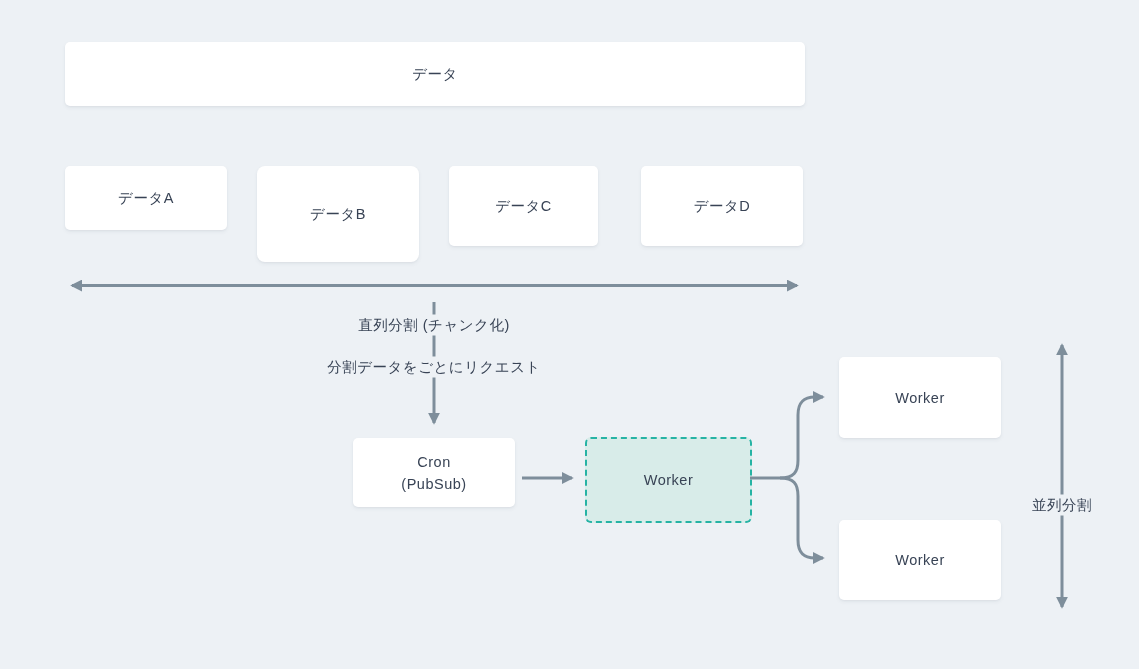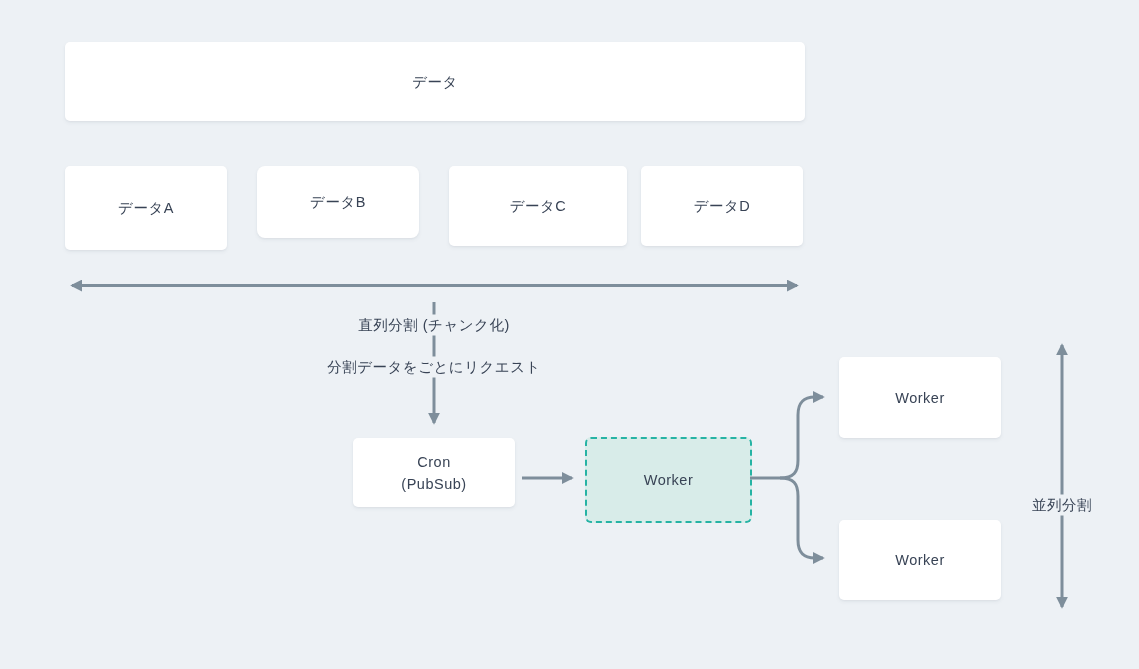--- a/index.html
+++ b/index.html
@@ -55,24 +55,24 @@
     pointer-events: none;
   }
   .arrows-svg path {
     stroke: #7e8e9b;
     stroke-width: 3;
     fill: none;
     stroke-linejoin: round;
   }
 
   
-  .box-data      { left: 65px;  top: 42px;  width: 740px; height: 79px; }
-  .box-chunk-a   { left: 65px;  top: 166px; width: 162px; height: 84px; }
-  .box-chunk-b   { left: 257px; top: 166px; width: 162px; height: 72px; border-radius: 8px; }
-  .box-chunk-c   { left: 449px; top: 166px; width: 178px; height: 80px; }
+  .box-data      { left: 65px;  top: 42px;  width: 740px; height: 64px; }
+  .box-chunk-a   { left: 65px;  top: 166px; width: 162px; height: 64px; }
+  .box-chunk-b   { left: 257px; top: 166px; width: 162px; height: 96px; border-radius: 8px; }
+  .box-chunk-c   { left: 449px; top: 166px; width: 149px; height: 80px; }
   .box-chunk-d   { left: 641px; top: 166px; width: 162px; height: 80px; }
   .box-cron      { left: 353px; top: 438px; width: 162px; height: 69px; }
   .box-pubsub    { left: 585px; top: 437px; width: 163px; height: 82px; }
   .box-worker-1  { left: 839px; top: 357px; width: 162px; height: 81px; }
   .box-worker-2  { left: 839px; top: 520px; width: 162px; height: 80px; }
 
   .label-serial   { left: 434px;  top: 285px; margin-top: 40px; }
   .label-request  { left: 434px;  top: 367px; }
   .label-parallel { left: 1062px; top: 478px; margin-top: 27px; }
 </style>

